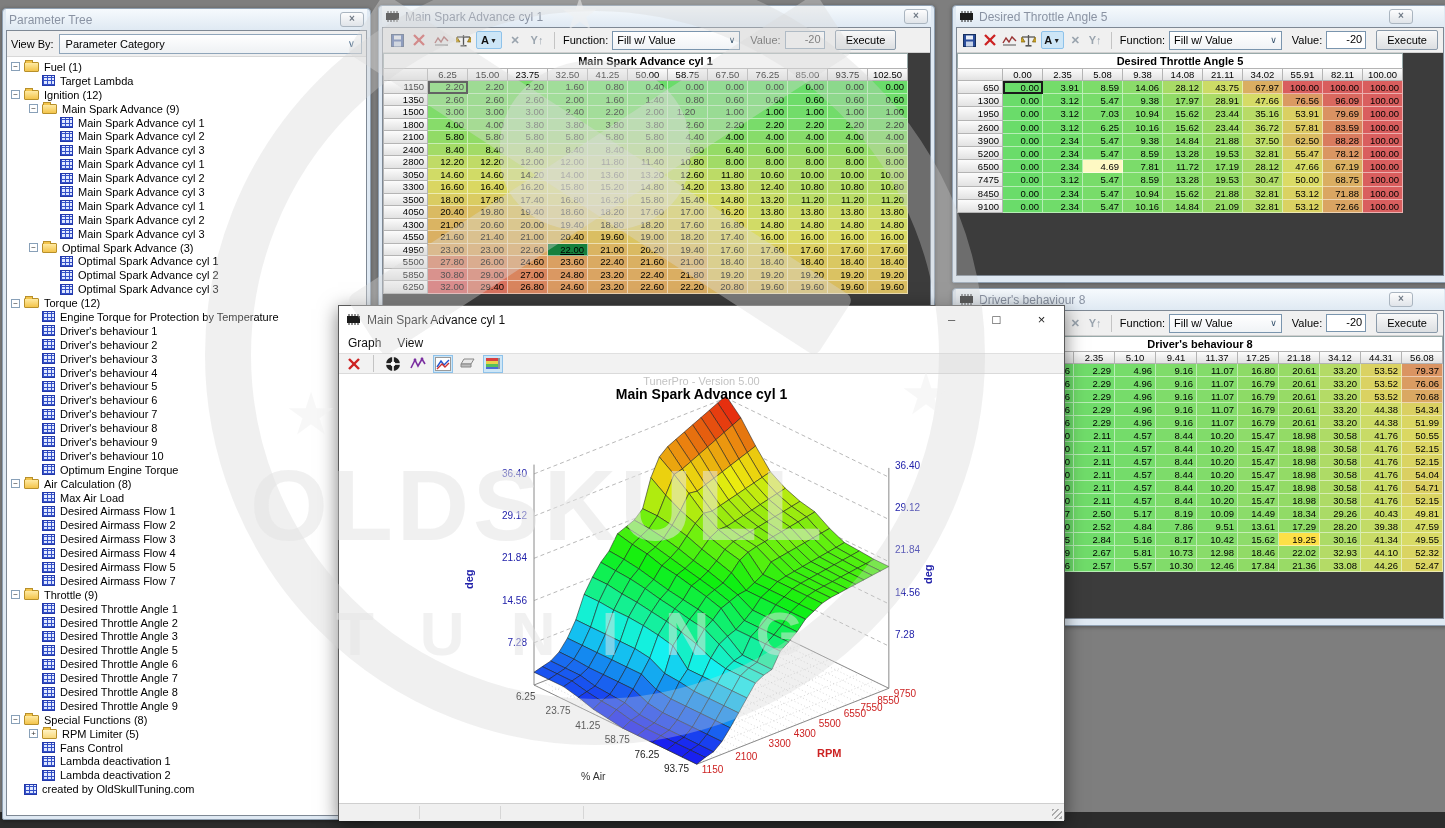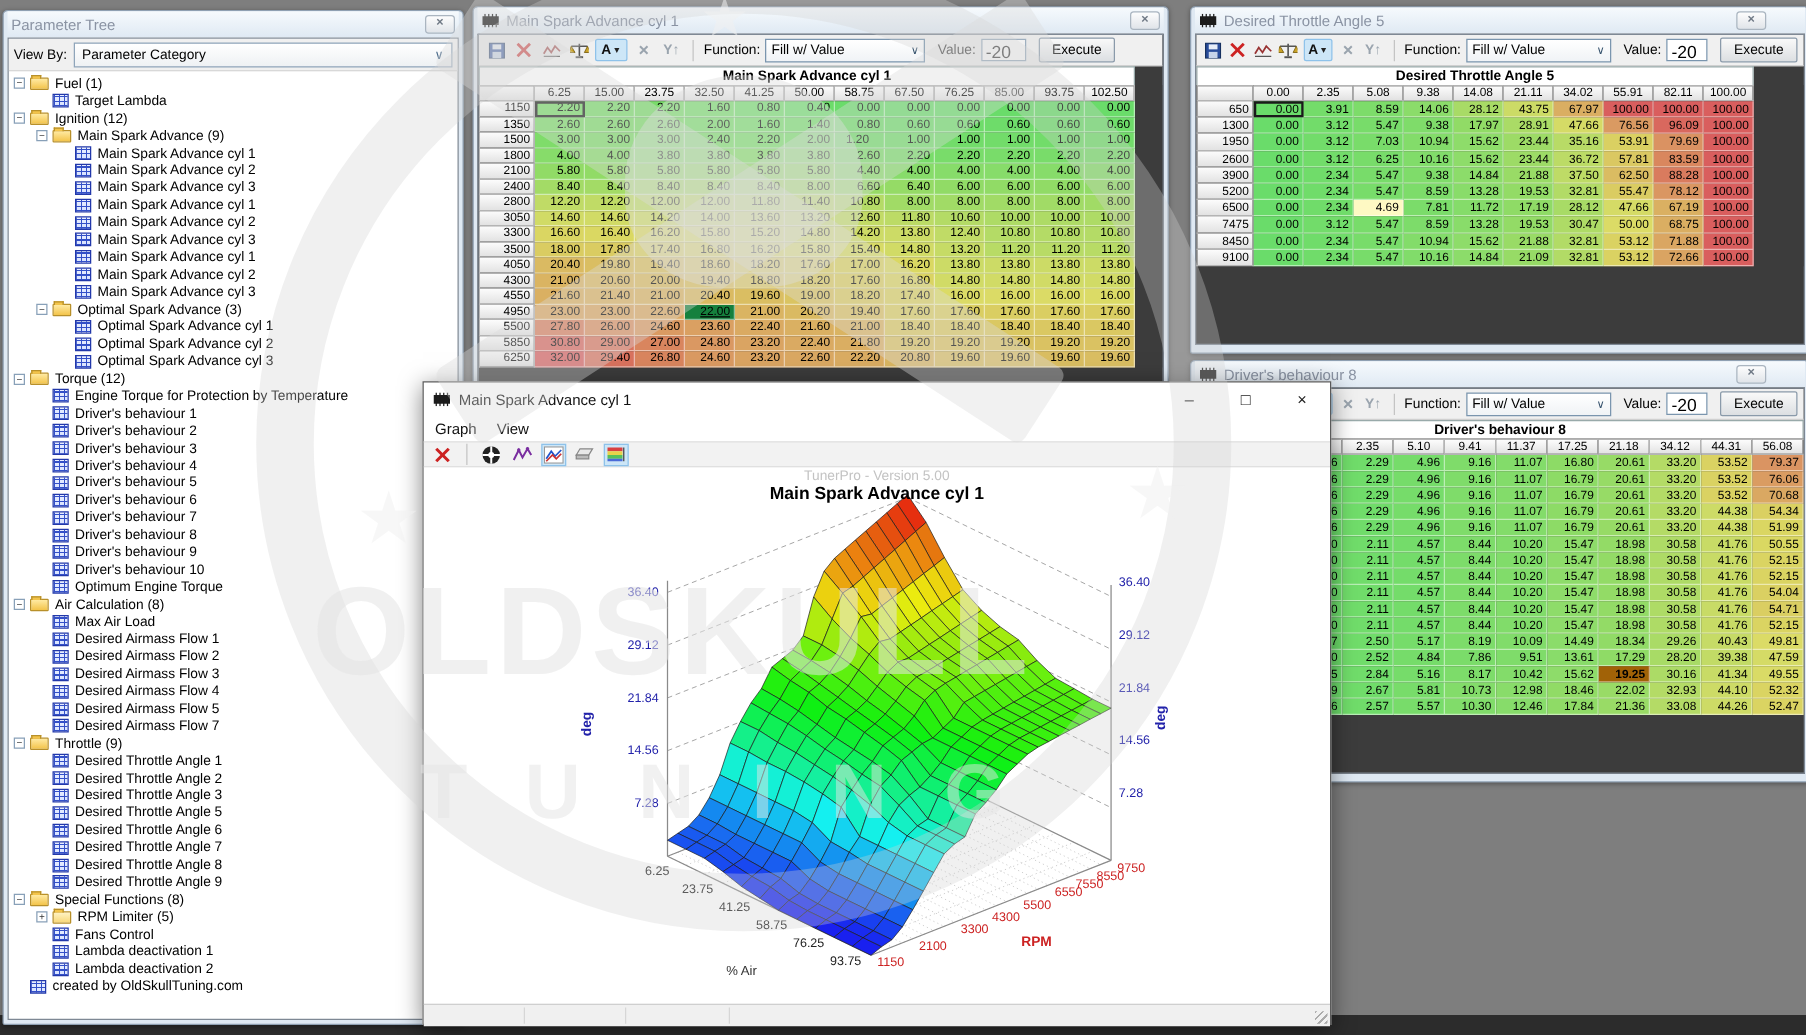--- a/index.html
+++ b/index.html
@@ -19,21 +19,21 @@
   .toolbar{height:25px;background:#f0f0f0;display:flex;align-items:center;padding:0 5px;gap:4px;font-size:11px;color:#000;border-bottom:1px solid #d0d0d0;}
   .tsep{width:1px;height:17px;background:#c4c4c4;margin:0 4px;}
   .tico{width:18px;height:16px;display:flex;align-items:center;justify-content:center;}
   .abtn{width:26px;height:18px;background:#cde6f7;border:1px solid #8ec2ea;border-radius:2px;
     display:flex;align-items:center;justify-content:center;font-weight:bold;font-size:11px;color:#111;}
   .abtn .dd{font-size:7px;margin-left:1px;color:#222;}
   .grayico{color:#9aa4ae;font-weight:bold;font-size:11px;}
   .fnsel{height:19px;width:128px;border:1px solid #7a95ae;background:linear-gradient(#ffffff,#f0f3f6);
     display:flex;align-items:center;padding:0 4px;font-size:11px;}
   .fnsel .chev{margin-left:auto;font-size:9px;color:#33506b;}
-  .valbox{height:18px;width:36px;border:1px solid #7a95ae;background:#fff;font-size:14px;padding:1px 3px;}
+  .valbox{height:18px;width:36px;border:1px solid #7a95ae;background:#fff;font-size:11px;padding:1px 19px;}
   .execbtn{height:20px;padding:0 10px;border:1px solid #8a9aaa;border-radius:2px;font-size:11px;
     background:linear-gradient(#f9f9f9,#dcdfe2);display:flex;align-items:center;}
 
   
   .gtitle{background:#fff;border:1px solid #9aa;border-bottom:none;font-weight:bold;font-size:11px;
     text-align:center;height:15px;line-height:15px;color:#000;}
   .grid{background:#3c3c3c;}
   .trow{display:flex;}
   .cell{font-size:9.5px;text-align:right;padding-right:3px;color:#000;
     border-right:1px solid rgba(255,255,255,0.5);border-bottom:1px solid rgba(255,255,255,0.5);}
@@ -1172,21 +1172,21 @@
             <div class="cell" style="width: 41px; height: 13px; line-height: 13px; background: rgb(213, 219, 102);">47.59</div>
           </div>
           <div class="trow">
             <div class="cell rhdr" style="width: 76px; height: 13px; line-height: 13px;"></div>
             <div class="cell" style="width: 41px; height: 13px; line-height: 13px; background: rgb(108, 220, 106);">0.95</div>
             <div class="cell" style="width: 41px; height: 13px; line-height: 13px; background: rgb(112, 220, 106);">2.84</div>
             <div class="cell" style="width: 41px; height: 13px; line-height: 13px; background: rgb(118, 220, 106);">5.16</div>
             <div class="cell" style="width: 41px; height: 13px; line-height: 13px; background: rgb(125, 220, 106);">8.17</div>
             <div class="cell" style="width: 41px; height: 13px; line-height: 13px; background: rgb(131, 220, 106);">10.42</div>
             <div class="cell" style="width: 41px; height: 13px; line-height: 13px; background: rgb(142, 220, 106);">15.62</div>
-            <div class="cell" style="width: 41px; height: 13px; line-height: 13px; background: #a16207; font-weight: bold;">19.25</div>
+            <div class="cell" style="width: 41px; height: 13px; line-height: 13px; background: #fde047;">19.25</div>
             <div class="cell" style="width: 41px; height: 13px; line-height: 13px; background: rgb(172, 219, 102);">30.16</div>
             <div class="cell" style="width: 41px; height: 13px; line-height: 13px; background: rgb(200, 219, 102);">41.34</div>
             <div class="cell" style="width: 41px; height: 13px; line-height: 13px; background: rgb(217, 219, 102);">49.55</div>
           </div>
           <div class="trow">
             <div class="cell rhdr" style="width: 76px; height: 13px; line-height: 13px;"></div>
             <div class="cell" style="width: 41px; height: 13px; line-height: 13px; background: rgb(108, 220, 106);">0.89</div>
             <div class="cell" style="width: 41px; height: 13px; line-height: 13px; background: rgb(112, 220, 106);">2.67</div>
             <div class="cell" style="width: 41px; height: 13px; line-height: 13px; background: rgb(120, 220, 106);">5.81</div>
             <div class="cell" style="width: 41px; height: 13px; line-height: 13px; background: rgb(131, 220, 106);">10.73</div>

